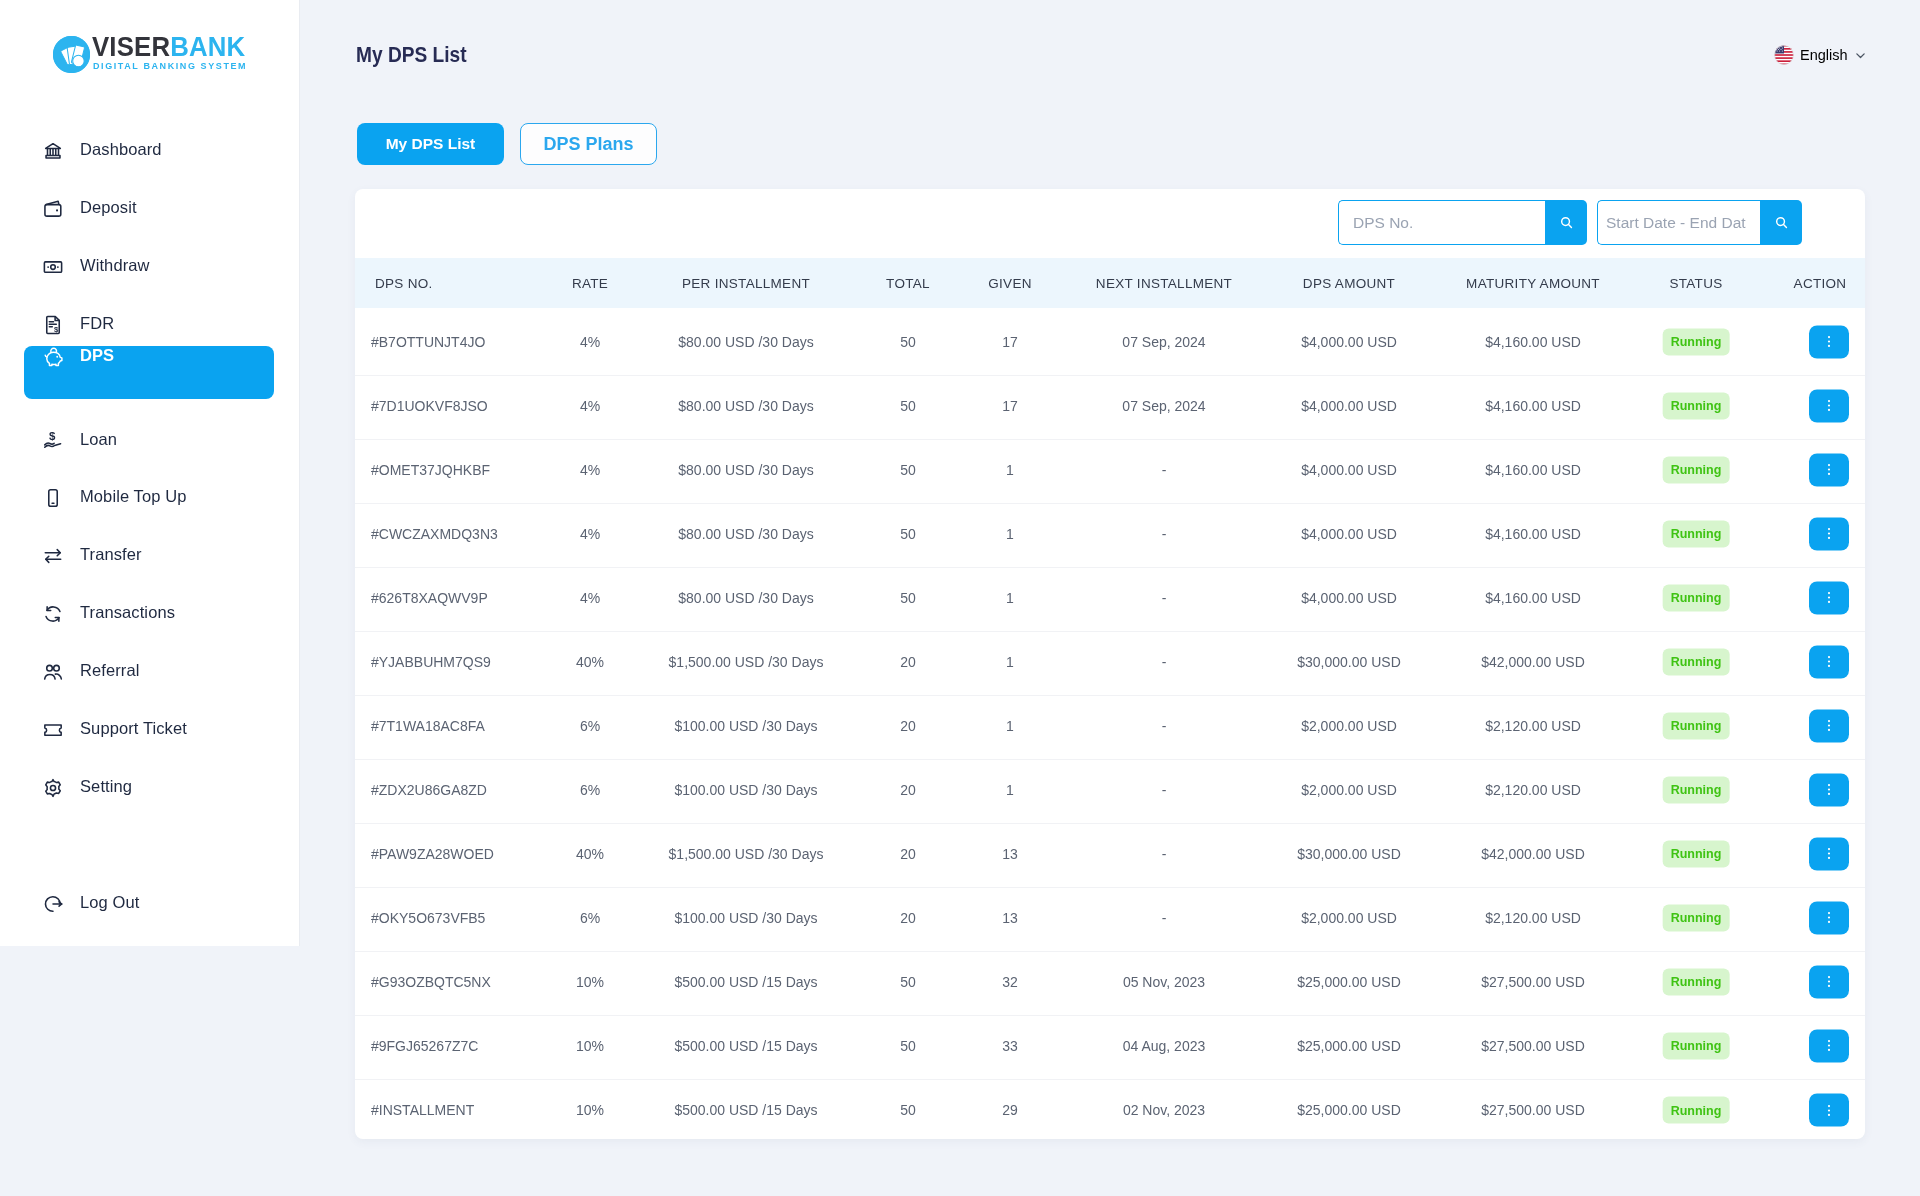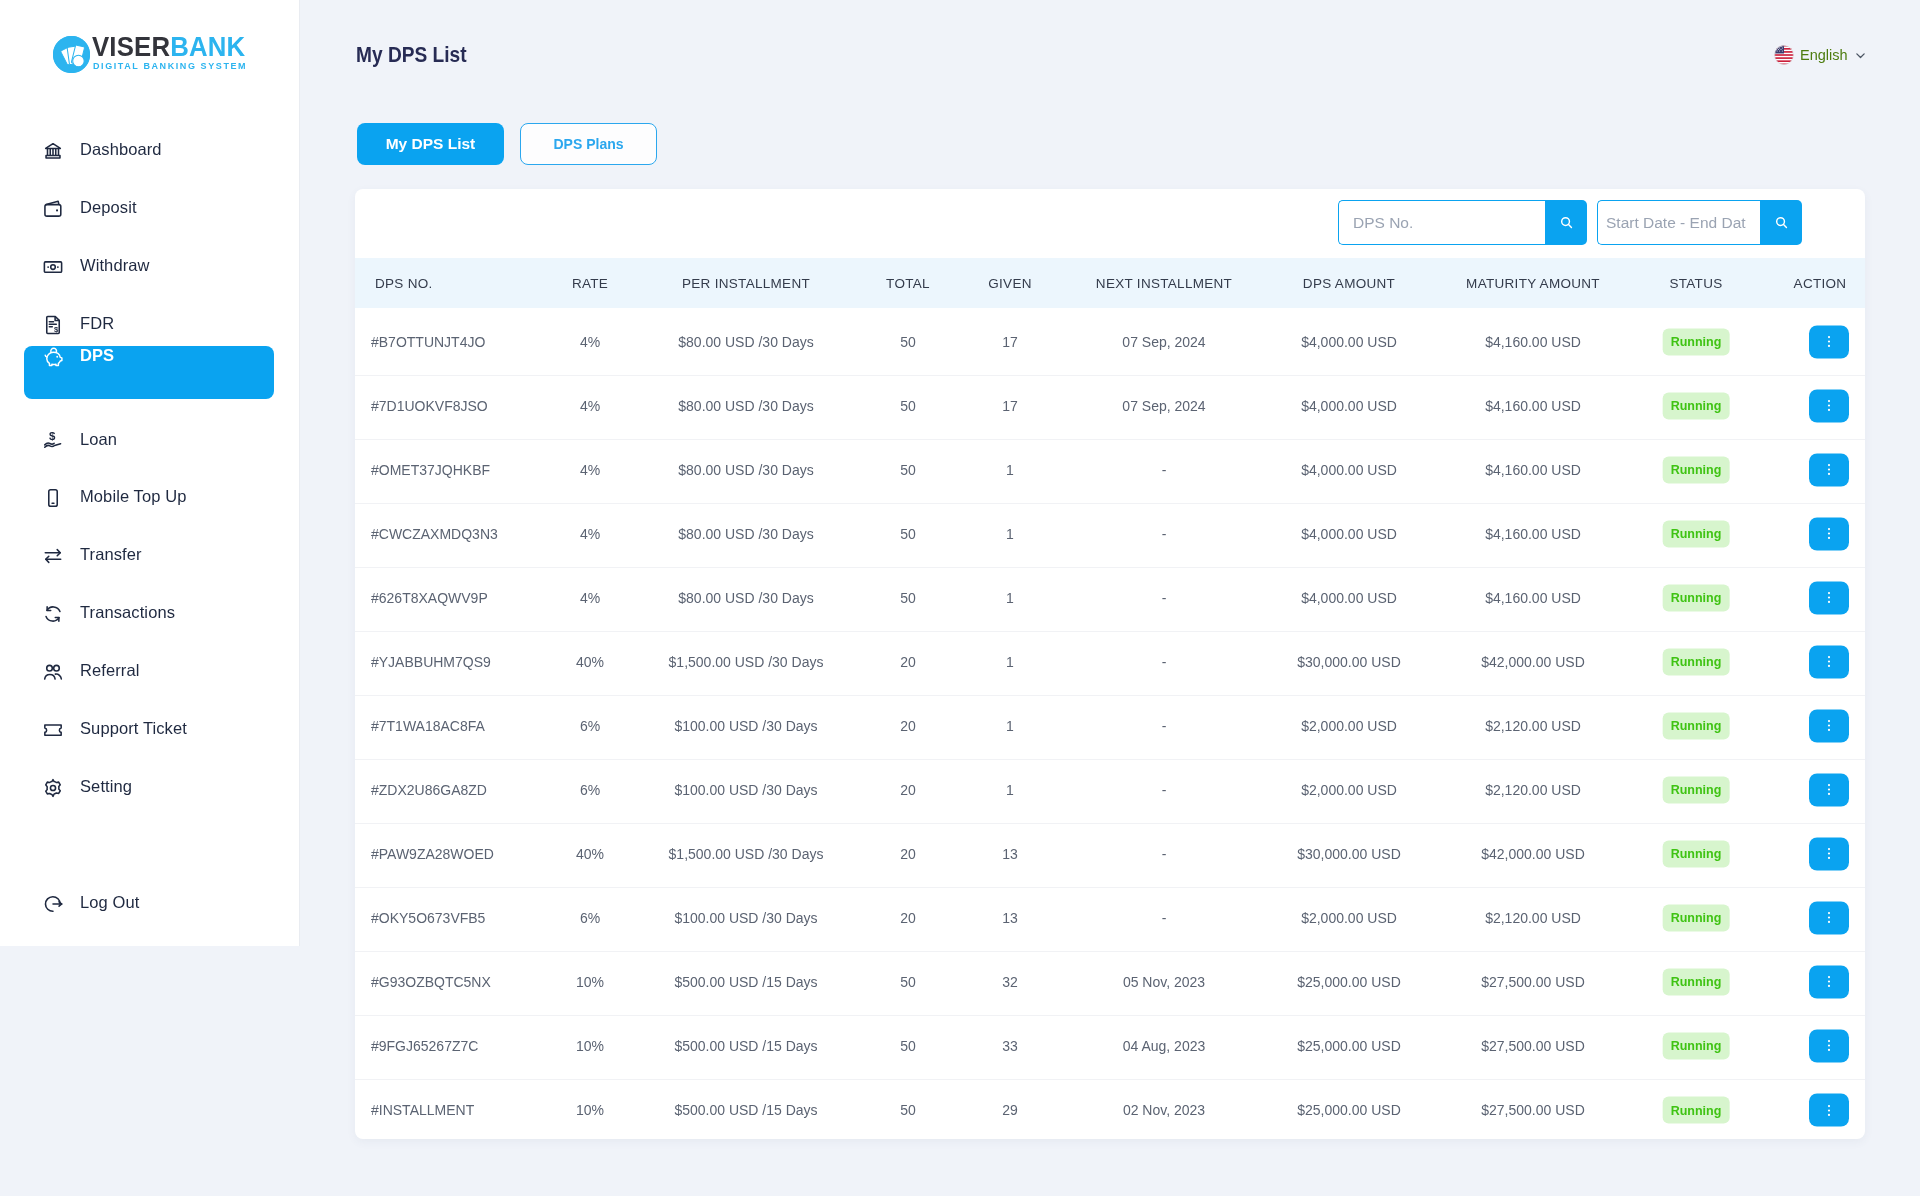--- a/index.html
+++ b/index.html
@@ -13,25 +13,25 @@
 
 .mi{position:absolute;left:42px;height:0;display:flex;width:230px;color:#1f2940}
 .mi svg{flex:0 0 auto}
 .mi span{margin-left:16px;font-size:16.5px;font-weight:500;letter-spacing:.1px;white-space:nowrap}
 .mi.active{left:24px;width:250px;height:53px;margin-top:-26.5px;background:#0aa3f0;border-radius:8px;
 color:#fff;padding-left:18px;font-weight:700}
 .mi.active span{font-weight:700}
 .main{position:absolute;left:300px;top:0;width:1620px;height:1196px}
 h1{position:absolute;left:56px;top:42px;font-size:22.5px;font-weight:700;color:#272b54;letter-spacing:0;transform:scaleX(.85);transform-origin:0 50%}
 .lang{position:absolute;left:1474px;top:45px;display:flex;align-items:center}
-.lang span{font-size:14.5px;color:#4d7c0f;margin:0 6px 0 6px;font-weight:400}
+.lang span{font-size:14.5px;color:#000000;margin:0 6px 0 6px;font-weight:400}
 .tab1{position:absolute;left:57px;top:123px;width:147px;height:42px;background:#0aa3f0;color:#fff;
 border:none;border-radius:8px;font-size:15.5px;font-weight:700;font-family:inherit}
 .tab2{position:absolute;left:220px;top:123px;width:137px;height:42px;background:#fdfdfe;color:#2ba7ee;
-border:1px solid #2ba7ee;border-radius:8px;font-size:14px;font-weight:700;font-family:inherit}
+border:1px solid #2ba7ee;border-radius:8px;font-size:18px;font-weight:700;font-family:inherit}
 .card{position:absolute;left:55px;top:189px;width:1510px;height:950px;background:#fff;border-radius:8px;
 box-shadow:0 3px 10px rgba(60,80,120,.06)}
 .sgroup{position:absolute;top:11px;display:flex;height:45px}
 .sgroup input{width:207px;height:45px;border:1px solid #0aa3f0;border-right:none;border-radius:5px 0 0 5px;
 padding:0 14px;font-size:15.5px;font-family:inherit;color:#333;outline:none}
 .sgroup input::placeholder{color:#9aa3b2}
 .sbtn{width:42px;height:45px;background:#0aa3f0;border:none;border-radius:0 5px 5px 0;
 display:flex;align-items:center;justify-content:center}
 .thead{position:absolute;left:0;top:69px;width:1510px;height:50px;background:#ecf6fd}
 .hc{position:absolute;top:50%;transform:translate(-50%,-50%);font-size:13.5px;color:#343c4c;

